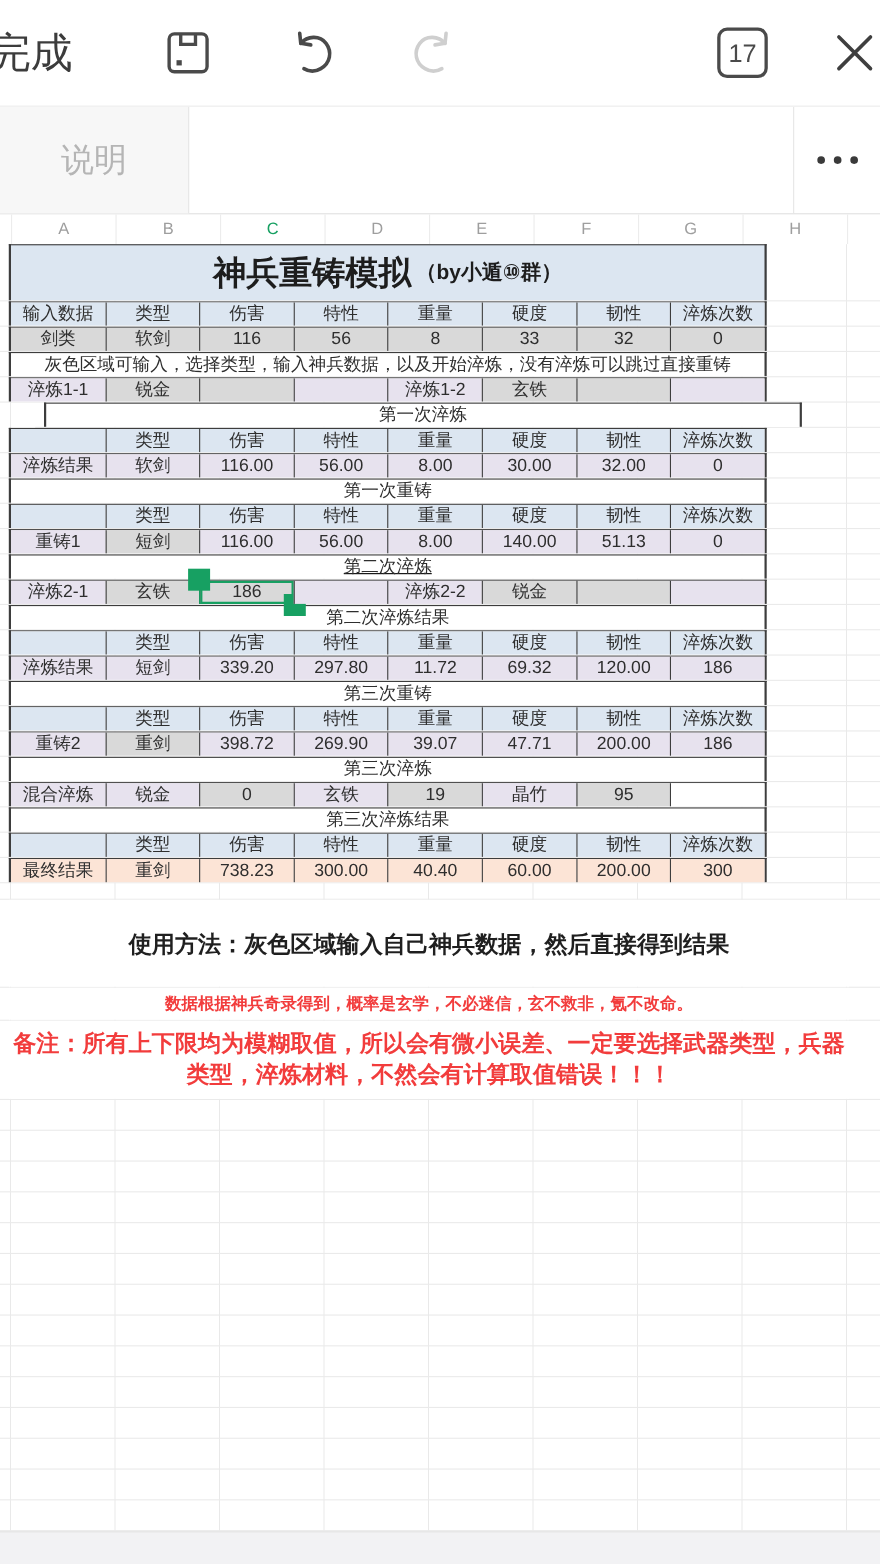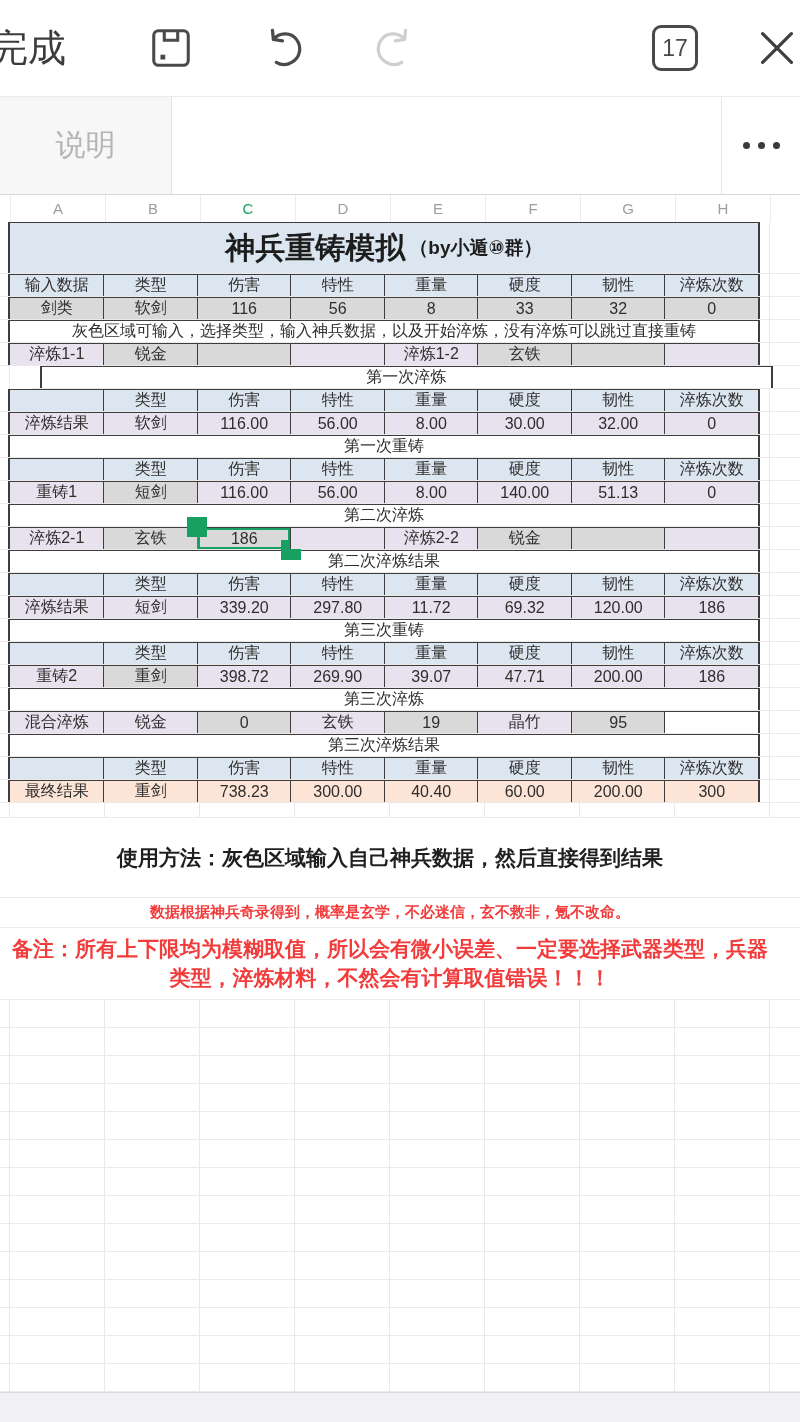--- a/index.html
+++ b/index.html
@@ -37,21 +37,21 @@
   
   .sheet{position:relative;width:800px;height:1170px;background:#fff;
     background-image:
       linear-gradient(90deg,transparent 9px,#e9e9e9 9px,#e9e9e9 10px,transparent 10px),
       repeating-linear-gradient(90deg,transparent 0,transparent 94px,#e9e9e9 94px,#e9e9e9 95px);
     background-position:0 0,10px 0;background-repeat:no-repeat,repeat;background-size:100% 100%,95px 100%;}
   .srow{position:relative;display:flex;box-sizing:border-box;border-bottom:1px solid #eaeaea;}
   .srow.has-sel{z-index:9;}
   .gutter{width:8px;}
   .sliver{width:28px;}
-  .tblpart{width:752px;box-sizing:border-box;border-left:2px solid #3d3d3d;border-right:2px solid #3d3d3d;
+  .tblpart{width:689px;box-sizing:border-box;border-left:2px solid #3d3d3d;border-right:2px solid #3d3d3d;
     border-top:1px solid #3d3d3d;display:flex;background:#fff;}
   .cell{position:relative;width:95px;box-sizing:border-box;border-left:1px solid #3d3d3d;
     display:flex;align-items:center;justify-content:center;font-size:16px;color:#2e2e2e;white-space:nowrap;cursor:cell;}
   .cell:first-child{border-left:none;}
   .bg-blue{background:var(--blue);} .bg-grey{background:var(--grey);}
   .bg-lav{background:var(--lav);} .bg-peach{background:var(--peach);} .bg-white{background:#fff;}
   .titlerow{align-items:center;justify-content:center;background:var(--blue);}
   .title-main{font-size:30px;font-weight:700;color:#1d1d1d;}
   .title-suffix{font-size:19px;font-weight:700;color:#1d1d1d;margin-left:4px;}
   .spanrow{align-items:center;justify-content:center;font-size:16px;color:#2e2e2e;background:#fff;white-space:nowrap;}
@@ -241,21 +241,21 @@
           <div class="cell bg-grey">短剑</div>
           <div class="cell bg-lav">116.00</div>
           <div class="cell bg-lav">56.00</div>
           <div class="cell bg-lav">8.00</div>
           <div class="cell bg-lav">140.00</div>
           <div class="cell bg-lav">51.13</div>
           <div class="cell bg-lav">0</div>
         </div>
         <div class="sliver"></div>
       </div>
-      <div class="srow" style="height: 23px;">
+      <div class="srow" style="height: 23px; text-decoration: underline;">
         <div class="gutter"></div>
         <div class="tblpart spanrow">第二次淬炼</div>
         <div class="sliver"></div>
       </div>
       <div class="srow has-sel" style="height: 23px;">
         <div class="gutter"></div>
         <div class="tblpart">
           <div class="cell bg-lav">淬炼2-1</div>
           <div class="cell bg-grey">玄铁</div>
           <div class="cell bg-grey sel">186<div class="handle tl"></div><div class="handle br"></div></div>

